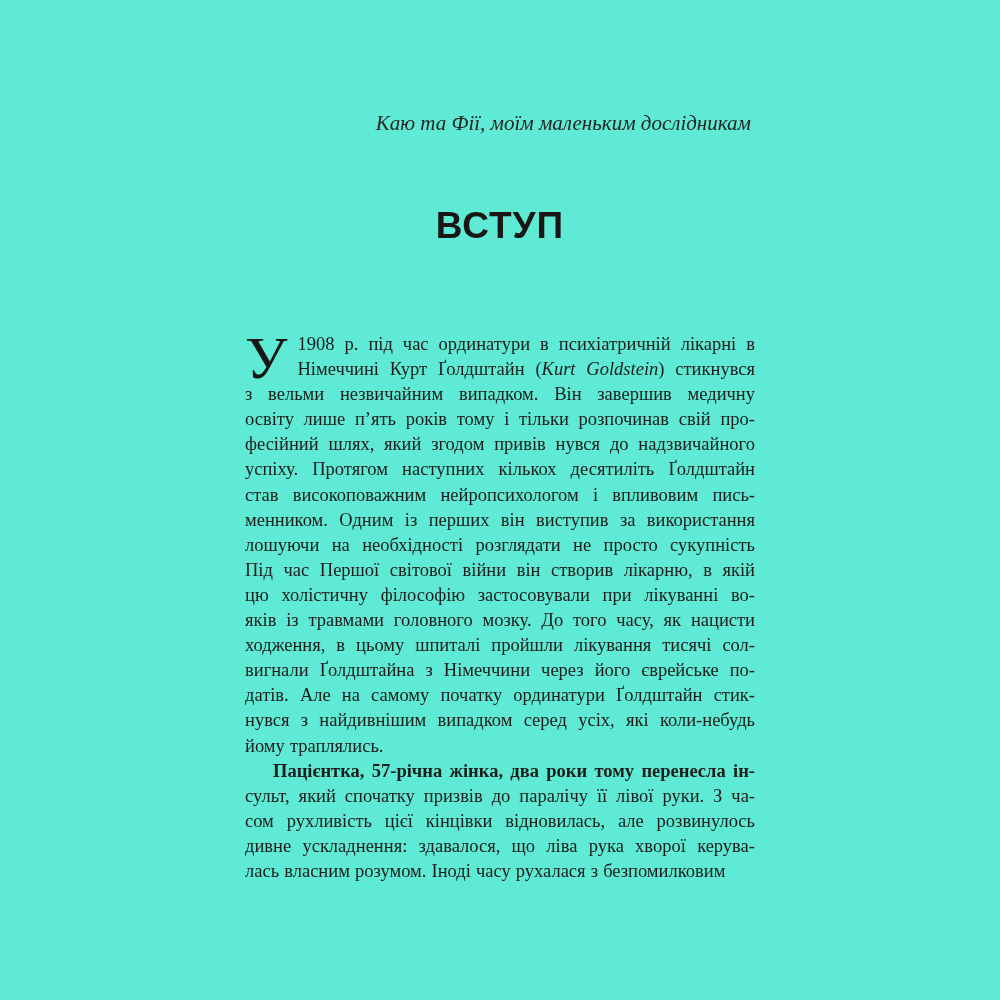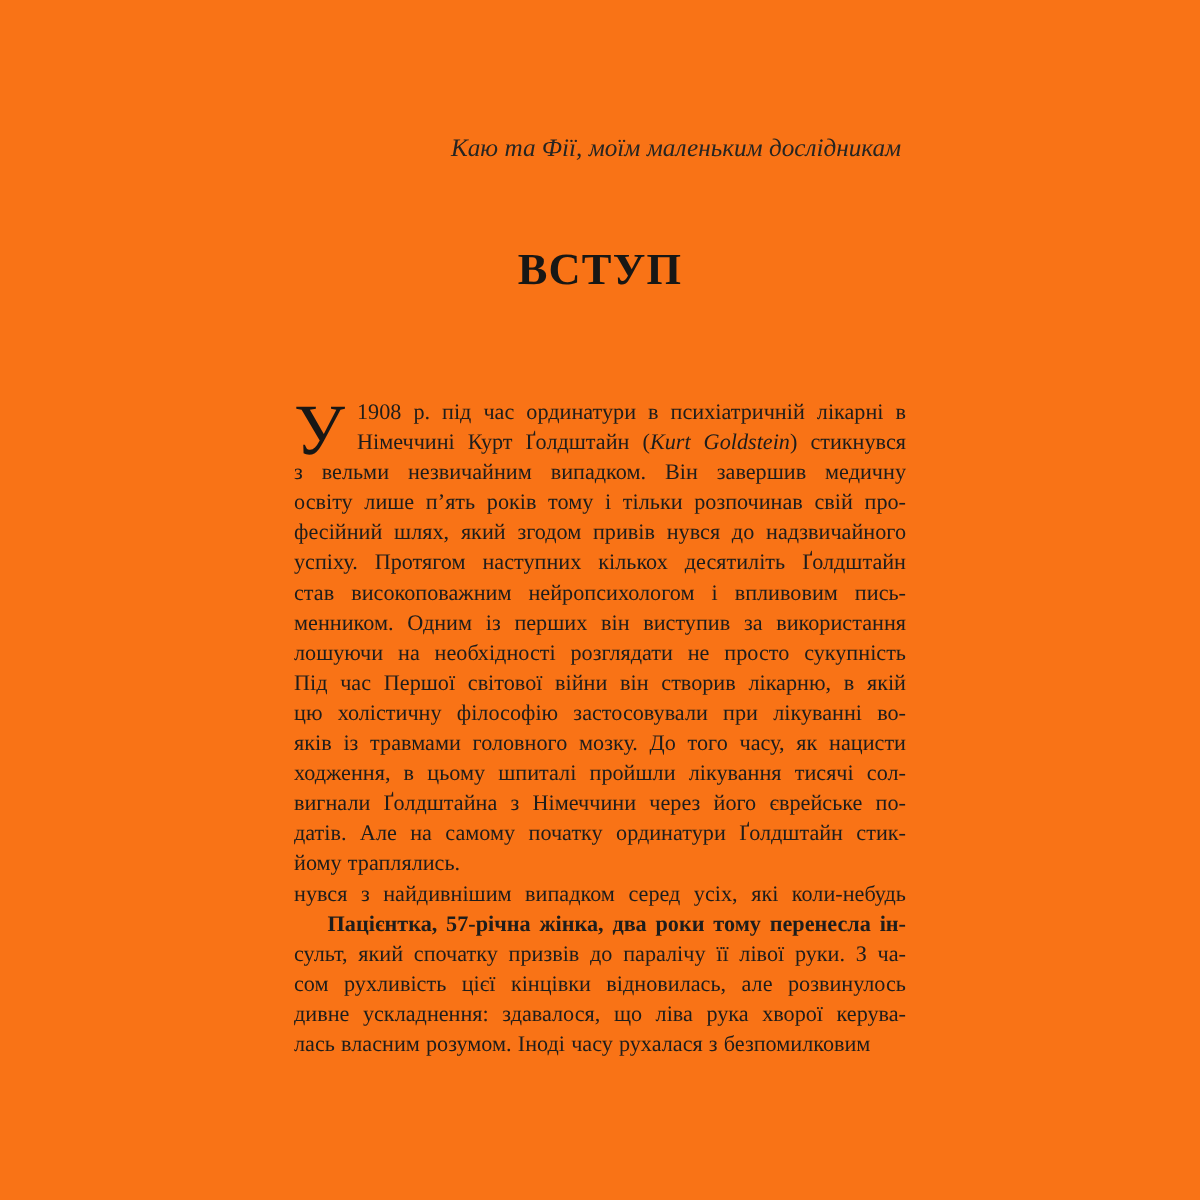--- a/index.html
+++ b/index.html
@@ -2,42 +2,42 @@
 <html lang="uk"><head>
 <meta charset="utf-8">
 <style>
   * { margin: 0; padding: 0; box-sizing: border-box; }
   html, body { background: #ffffff; }
   .page {
     position: relative;
     width: 1000px;
     height: 1000px;
     margin: 0 auto;
-    background: #f97316;
+    background: #5eead4;
     color: #1e1d1b;
     font-family: "Liberation Serif", "DejaVu Serif", serif;
     overflow: hidden;
   }
   .column {
     width: 510px;
     margin: 0 auto;
   }
   .dedication {
     padding-top: 110px;
     font-style: italic;
     font-size: 21px;
     line-height: 26px;
     text-align: right;
     padding-right: 4px;
     color: #262522;
   }
   .chapter-title {
     margin-top: 70px;
     text-align: center;
-    font-family: Liberation Serif, serif;
+    font-family: Liberation Sans, sans-serif;
     font-weight: bold;
     font-size: 37px;
     line-height: 40px;
     letter-spacing: 1px;
     color: #181715;
   }
   .body-text {
     margin-top: 86px;
     font-size: 18.5px;
     line-height: 25.1px;
@@ -84,22 +84,22 @@
           <div class="line">успіху. Протягом наступних кількох десятиліть Ґолдштайн</div>
           <div class="line">став високоповажним нейропсихологом і впливовим пись-</div>
           <div class="line">менником. Одним із перших він виступив за використання</div>
           <div class="line">лошуючи на необхідності розглядати не просто сукупність</div>
           <div class="line">Під час Першої світової війни він створив лікарню, в якій</div>
           <div class="line">цю холістичну філософію застосовували при лікуванні во-</div>
           <div class="line">яків із травмами головного мозку. До того часу, як нацисти</div>
           <div class="line">ходження, в цьому шпиталі пройшли лікування тисячі сол-</div>
           <div class="line">вигнали Ґолдштайна з Німеччини через його єврейське по-</div>
           <div class="line">датів. Але на самому початку ординатури Ґолдштайн стик-</div>
+          <div class="line">нувся з найдивнішим випадком серед усіх, які коли-небудь</div>
           <div class="line last">йому траплялись.</div>
-          <div class="line">нувся з найдивнішим випадком серед усіх, які коли-небудь</div>
         </div>
         <div class="paragraph">
           <div class="line indent">Пацієнтка, 57-річна жінка, два роки тому перенесла ін-</div>
           <div class="line">сульт, який спочатку призвів до паралічу її лівої руки. З ча-</div>
           <div class="line">сом рухливість цієї кінцівки відновилась, але розвинулось</div>
           <div class="line">дивне ускладнення: здавалося, що ліва рука хворої керува-</div>
           <div class="line last">лась власним розумом. Іноді часу рухалася з безпомилковим</div>
         </div>
       </div>
   </div>

